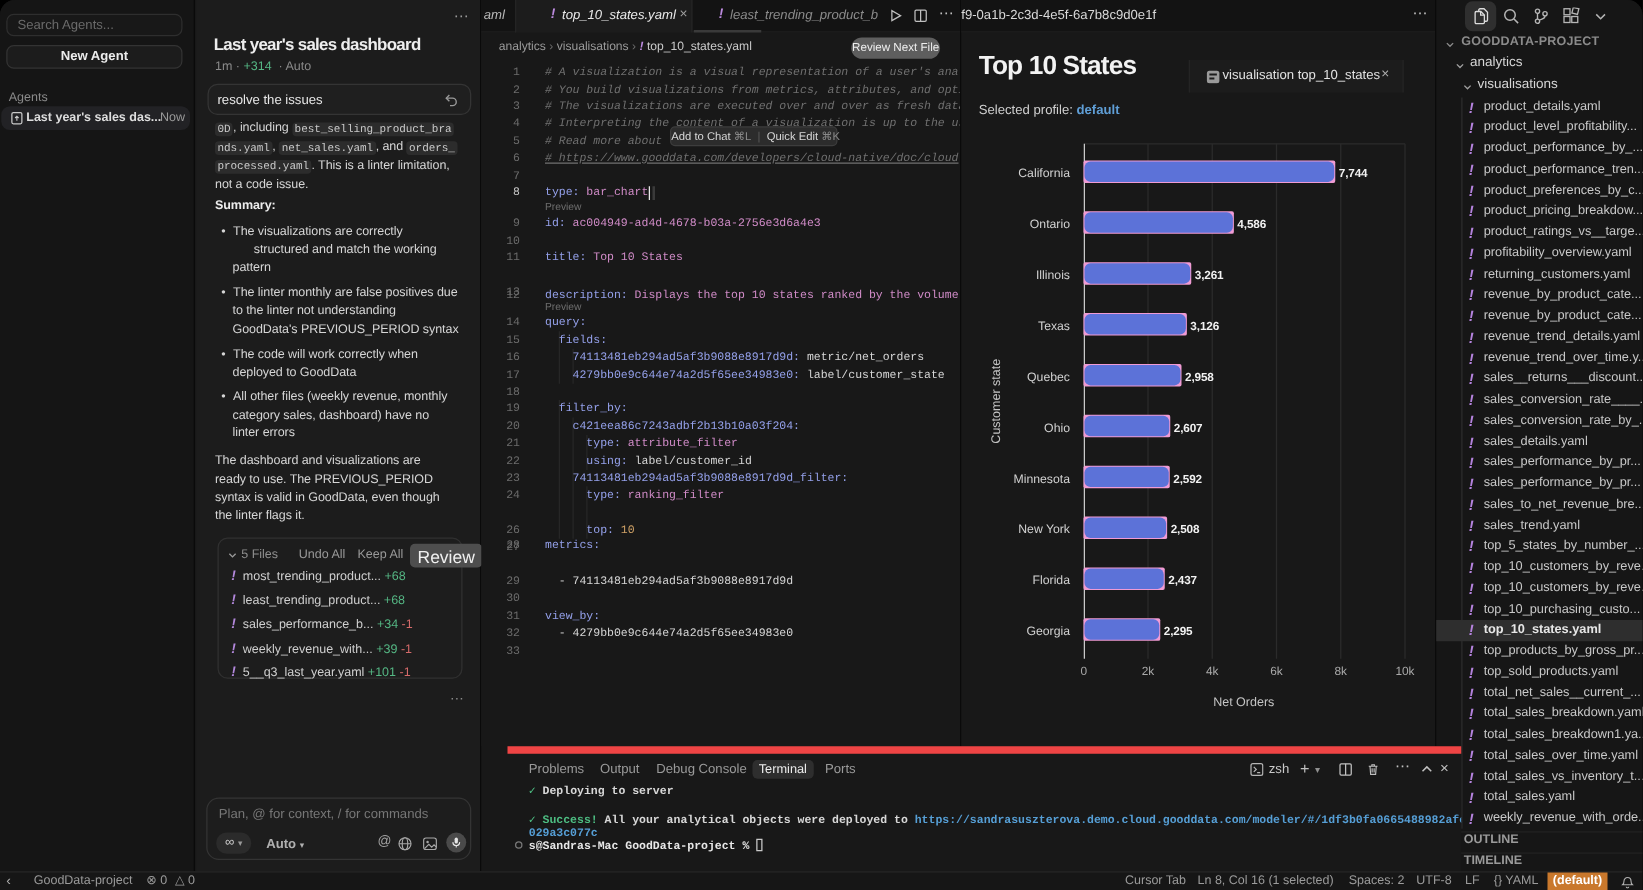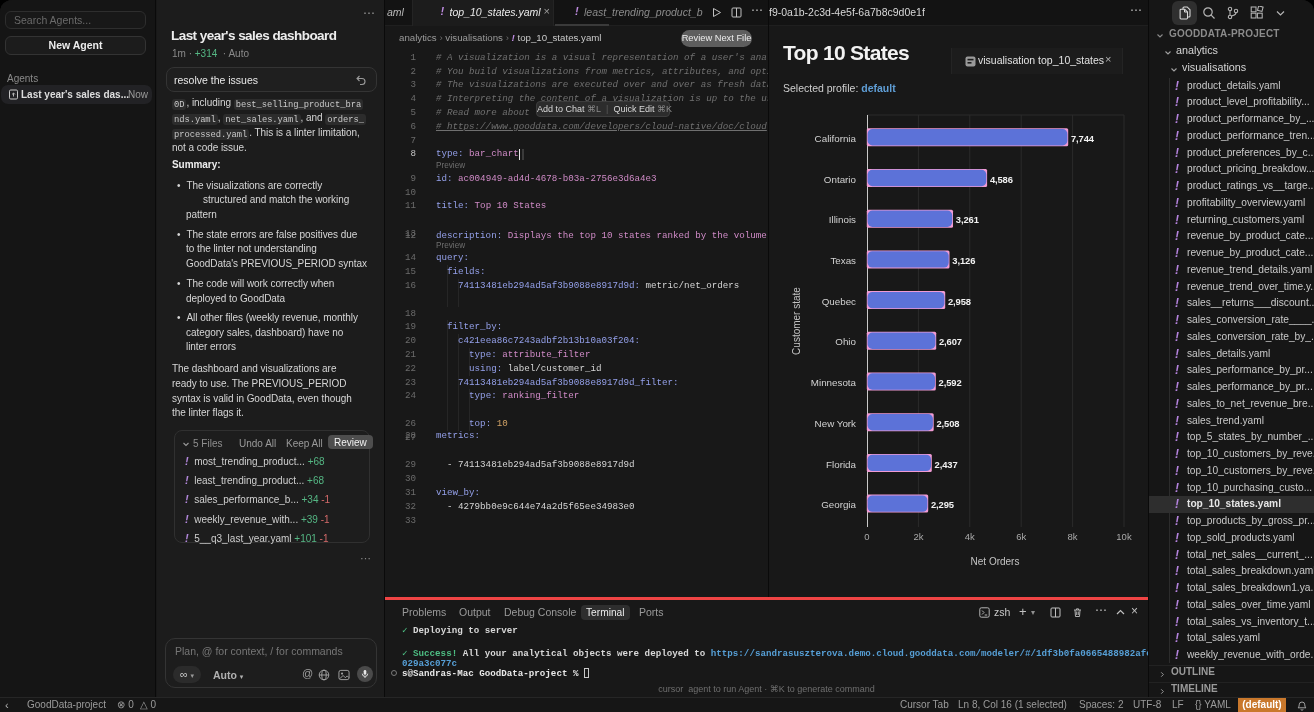--- a/index.html
+++ b/index.html
@@ -28,21 +28,21 @@
 .n{color:#d0a266;}
 .cline{position:absolute;left:0;width:383px;height:13.8px;line-height:13.8px;white-space:pre;overflow:hidden;}
 .ct{position:absolute;left:51px;top:0;white-space:pre;}
 .lnum{position:absolute;width:31px;text-align:right;color:#6b6b6b;font-family:"Liberation Mono",monospace;font-size:9.2px;line-height:13.8px;height:13.8px;}
 
 #explorer{position:absolute;left:1148px;top:0;width:166px;height:697px;background:#161616;border-left:1px solid #0a0a0a;}
 .frow{position:absolute;left:0;width:166px;height:16.75px;line-height:16.75px;color:#c9c9c9;font-size:10.2px;white-space:nowrap;overflow:hidden;}
 .bang{position:absolute;left:26px;color:#b583de;font-weight:bold;font-style:italic;font-size:12px;}
 .fname{position:absolute;left:38px;}
 
-#term{position:absolute;left:385px;top:597px;width:763px;height:100px;background:#181818;border-top:3px solid #ef4444;overflow:hidden;}
+#term{position:absolute;left:406px;top:597px;width:763px;height:100px;background:#181818;border-top:6px solid #ef4444;overflow:hidden;}
 .tmono{font-family:"Liberation Mono",monospace;font-size:9.2px;white-space:pre;}
 
 #status{position:absolute;left:0;top:697px;width:1314px;height:15px;background:#161616;border-top:1px solid #262626;color:#9b9b9b;font-size:10px;}
 .sitem{position:absolute;top:0;height:15px;line-height:14px;white-space:nowrap;}
 </style>
 </head>
 <body>
 <div id="win">
 <div id="agents">
   <div id="searchbox">Search Agents...</div>
@@ -69,40 +69,40 @@
         </svg>
   </div>
   <div class="chatline" style="top:97px;"><span class="chip">0D</span>, including <span class="chip">best_selling_product_bra</span></div>
   <div class="chatline" style="top:112px;"><span class="chip">nds.yaml</span>, <span class="chip">net_sales.yaml</span>, and <span class="chip">orders_</span></div>
   <div class="chatline" style="top:127px;"><span class="chip">processed.yaml</span>. This is a linter limitation,</div>
   <div class="chatline" style="top:141.5px;">not a code issue.</div>
   <div class="chatline" style="top:158.5px;font-weight:bold;color:#ededed;">Summary:</div>
   <div class="chatline" style="top:179.5px;left:20px;">•<span style="margin-left:6px;">The visualizations are correctly</span></div>
   <div class="chatline" style="top:194px;left:46px;">structured and match the working</div>
   <div class="chatline" style="top:209px;left:29px;">pattern</div>
-  <div class="chatline" style="top:229px;left:20px;">•<span style="margin-left:6px;">The state errors are false positives due</span></div>
+  <div class="chatline" style="top:229px;left:20px;">•<span style="margin-left:6px;">The linter monthly are false positives due</span></div>
   <div class="chatline" style="top:243px;left:29px;">to the linter not understanding</div>
   <div class="chatline" style="top:257.5px;left:29px;">GoodData's PREVIOUS_PERIOD syntax</div>
   <div class="chatline" style="top:277.5px;left:20px;">•<span style="margin-left:6px;">The code will work correctly when</span></div>
   <div class="chatline" style="top:292.5px;left:29px;">deployed to GoodData</div>
   <div class="chatline" style="top:312px;left:20px;">•<span style="margin-left:6px;">All other files (weekly revenue, monthly</span></div>
   <div class="chatline" style="top:326.5px;left:29px;">category sales, dashboard) have no</div>
   <div class="chatline" style="top:341px;left:29px;">linter errors</div>
   <div class="chatline" style="top:363px;">The dashboard and visualizations are</div>
   <div class="chatline" style="top:378px;">ready to use. The PREVIOUS_PERIOD</div>
   <div class="chatline" style="top:392.5px;">syntax is valid in GoodData, even though</div>
   <div class="chatline" style="top:407px;">the linter flags it.</div>
   <div class="abs" style="left:17px;top:430px;width:196px;height:113px;border:1px solid #303030;border-radius:8px;background:#1d1d1d;">
     <svg class="abs" style="left:7px;top:9px;" width="8" height="8" viewBox="0 0 8 8">
           <path d="M1.5 3 4 5.5 6.5 3" fill="none" stroke="#9a9a9a" stroke-width="1.1"></path>
         </svg>
     <span class="abs" style="left:18px;top:7px;color:#8f8f8f;font-size:10px;">5 Files</span>
     <span class="abs" style="left:64px;top:7px;color:#9a9a9a;font-size:10px;">Undo All</span>
     <span class="abs" style="left:111px;top:7px;color:#9a9a9a;font-size:10px;">Keep All</span>
-    <span class="abs" style="left:153px;top:4px;background:#4e4e4e;border-radius:4px;color:#f0f0f0;font-size:10px;padding:1.5px 6px;">Review</span>
+    <span class="abs" style="left:153px;top:4px;background:#4e4e4e;border-radius:4px;color:#f0f0f0;font-size:14px;padding:1.5px 6px;">Review</span>
     <div class="abs" style="left:10px;top:20.5px;width:184px;color:#cfcfcf;font-size:10px;line-height:18.4px;">
       <div><span style="color:#b388dc;font-weight:bold;font-style:italic;font-size:11px;">!</span>&nbsp;&nbsp;most_trending_product... <span style="color:#55b784;">+68</span></div>
       <div><span style="color:#b388dc;font-weight:bold;font-style:italic;font-size:11px;">!</span>&nbsp;&nbsp;least_trending_product... <span style="color:#55b784;">+68</span></div>
       <div><span style="color:#b388dc;font-weight:bold;font-style:italic;font-size:11px;">!</span>&nbsp;&nbsp;sales_performance_b... <span style="color:#55b784;">+34</span> <span style="color:#d46a6a;">-1</span></div>
       <div><span style="color:#b388dc;font-weight:bold;font-style:italic;font-size:11px;">!</span>&nbsp;&nbsp;weekly_revenue_with... <span style="color:#55b784;">+39</span> <span style="color:#d46a6a;">-1</span></div>
       <div><span style="color:#b388dc;font-weight:bold;font-style:italic;font-size:11px;">!</span>&nbsp;&nbsp;5__q3_last_year.yaml <span style="color:#55b784;">+101</span> <span style="color:#d46a6a;">-1</span></div>
     </div>
   </div>
   <div class="abs" style="left:203px;top:552px;color:#8a8a8a;font-size:11px;">⋯</div>
   <div class="abs" style="left:8px;top:638px;width:212px;height:50px;border:1px solid #343434;border-radius:10px;background:#1d1d1d;">
@@ -169,20 +169,21 @@
   <div class="abs code" style="left:51px;top:161.4px;height:10.4px;line-height:10.4px;font-size:8.2px;color:#6e6e6e;font-family:'Liberation Sans',sans-serif;">Preview</div>
   <div class="cline code" style="top:171.8px;"><span class="lnum">9</span><span class="ct"><span class="k">id:</span><span class="v"> ac004949-ad4d-4678-b03a-2756e3d6a4e3</span></span></div>
   <div class="cline code" style="top:185.6px;"><span class="lnum">10</span></div>
   <div class="cline code" style="top:199.4px;"><span class="lnum">11</span><span class="ct"><span class="k">title:</span><span class="v"> Top 10 States</span></span></div>
   <div class="cline code" style="top:213.2px;margin-top:16px;"><span class="lnum">12</span><span class="ct"><span class="k">description:</span><span class="v"> Displays the top 10 states ranked by the volume</span></span></div>
   <div class="cline code" style="top:227px;"><span class="lnum">13</span></div>
   <div class="abs code" style="left:51px;top:241px;height:10.4px;line-height:10.4px;font-size:8.2px;color:#6e6e6e;font-family:'Liberation Sans',sans-serif;">Preview</div>
   <div class="cline code" style="top:251.4px;"><span class="lnum">14</span><span class="ct"><span class="k">query:</span></span></div>
   <div class="cline code" style="top:265.2px;"><span class="lnum">15</span><span class="ct">  <span class="k">fields:</span></span></div>
   <div class="cline code" style="top:279px;"><span class="lnum">16</span><span class="ct">    <span class="k">74113481eb294ad5af3b9088e8917d9d:</span><span class="w"> metric/net_orders</span></span></div>
+  <div class="cline code" style="top:292.8px;"><span class="lnum">17</span><span class="ct">    <span class="k">4279bb0e9c644e74a2d5f65ee34983e0:</span><span class="w"> label/customer_state</span></span></div>
   <div class="cline code" style="top:306.6px;"><span class="lnum">18</span></div>
   <div class="cline code" style="top:320.4px;"><span class="lnum">19</span><span class="ct">  <span class="k">filter_by:</span></span></div>
   <div class="cline code" style="top:334.2px;"><span class="lnum">20</span><span class="ct">    <span class="k">c421eea86c7243adbf2b13b10a03f204:</span></span></div>
   <div class="cline code" style="top:348px;"><span class="lnum">21</span><span class="ct">      <span class="k">type:</span><span class="v"> attribute_filter</span></span></div>
   <div class="cline code" style="top:361.8px;"><span class="lnum">22</span><span class="ct">      <span class="k">using:</span><span class="w"> label/customer_id</span></span></div>
   <div class="cline code" style="top:375.6px;"><span class="lnum">23</span><span class="ct">    <span class="k">74113481eb294ad5af3b9088e8917d9d_filter:</span></span></div>
   <div class="cline code" style="top:389.4px;"><span class="lnum">24</span><span class="ct">      <span class="k">type:</span><span class="v"> ranking_filter</span></span></div>
   <div class="cline code" style="top:417px;"><span class="lnum">26</span><span class="ct">      <span class="k">top:</span><span class="n"> 10</span></span></div>
   <div class="cline code" style="top:430.8px;"><span class="lnum">27</span></div>
   <div class="cline code" style="top:429px;"><span class="lnum">28</span><span class="ct"><span class="k">metrics:</span></span></div>
@@ -483,21 +484,20 @@
   <span class="abs" style="left:710px;top:3px;color:#c0c0c0;font-size:12px;">⋯</span>
   <svg class="abs" style="left:731px;top:9px;" width="9" height="7" viewBox="0 0 9 7">
         <path d="M1 5 4.5 1.5 8 5" fill="none" stroke="#c0c0c0" stroke-width="1.2"></path>
       </svg>
   <span class="abs" style="left:746px;top:4px;color:#c0c0c0;font-size:12px;">×</span>
   <div class="abs tmono" style="left:17px;top:24px;color:#d8d8d8;font-weight:bold;"><span style="color:#4dbd82;">✓</span> Deploying to server</div>
   <div class="abs tmono" style="left:17px;top:46.5px;font-weight:bold;"><span style="color:#4dbd82;">✓ Success!</span><span style="color:#d8d8d8;"> All your analytical objects were deployed to </span><span style="color:#569fd6;">https://sandrasuszterova.demo.cloud.gooddata.com/modeler/#/1df3b0fa0665488982afe8</span></div>
   <div class="abs tmono" style="left:17px;top:57.5px;color:#569fd6;font-weight:bold;">029a3c077c</div>
   <div class="abs" style="left:6px;top:70px;width:6px;height:6px;border:1px solid #7a7a7a;border-radius:50%;"></div>
   <div class="abs tmono" style="left:17px;top:67.5px;color:#e8e8e8;font-weight:bold;">s@Sandras-Mac GoodData-project % <span style="display:inline-block;width:5px;height:10px;border:1px solid #c9c9c9;vertical-align:-2px;"></span></div>
-  <div class="abs" style="left:0;top:84px;width:763px;text-align:center;color:#6f6f6f;font-size:9px;">cursor&nbsp;&nbsp;agent to run Agent · ⌘K to generate command</div>
 </div>
 <div id="status">
   <span class="sitem" style="left:5px;color:#b0b0b0;font-size:11px;">‹</span>
   <span class="sitem" style="left:27px;">GoodData-project</span>
   <span class="sitem" style="left:117px;">⊗ 0</span>
   <span class="sitem" style="left:140px;">△ 0</span>
   <span class="sitem" style="left:900px;">Cursor Tab</span>
   <span class="sitem" style="left:958px;">Ln 8, Col 16 (1 selected)</span>
   <span class="sitem" style="left:1079px;">Spaces: 2</span>
   <span class="sitem" style="left:1133px;">UTF-8</span>

